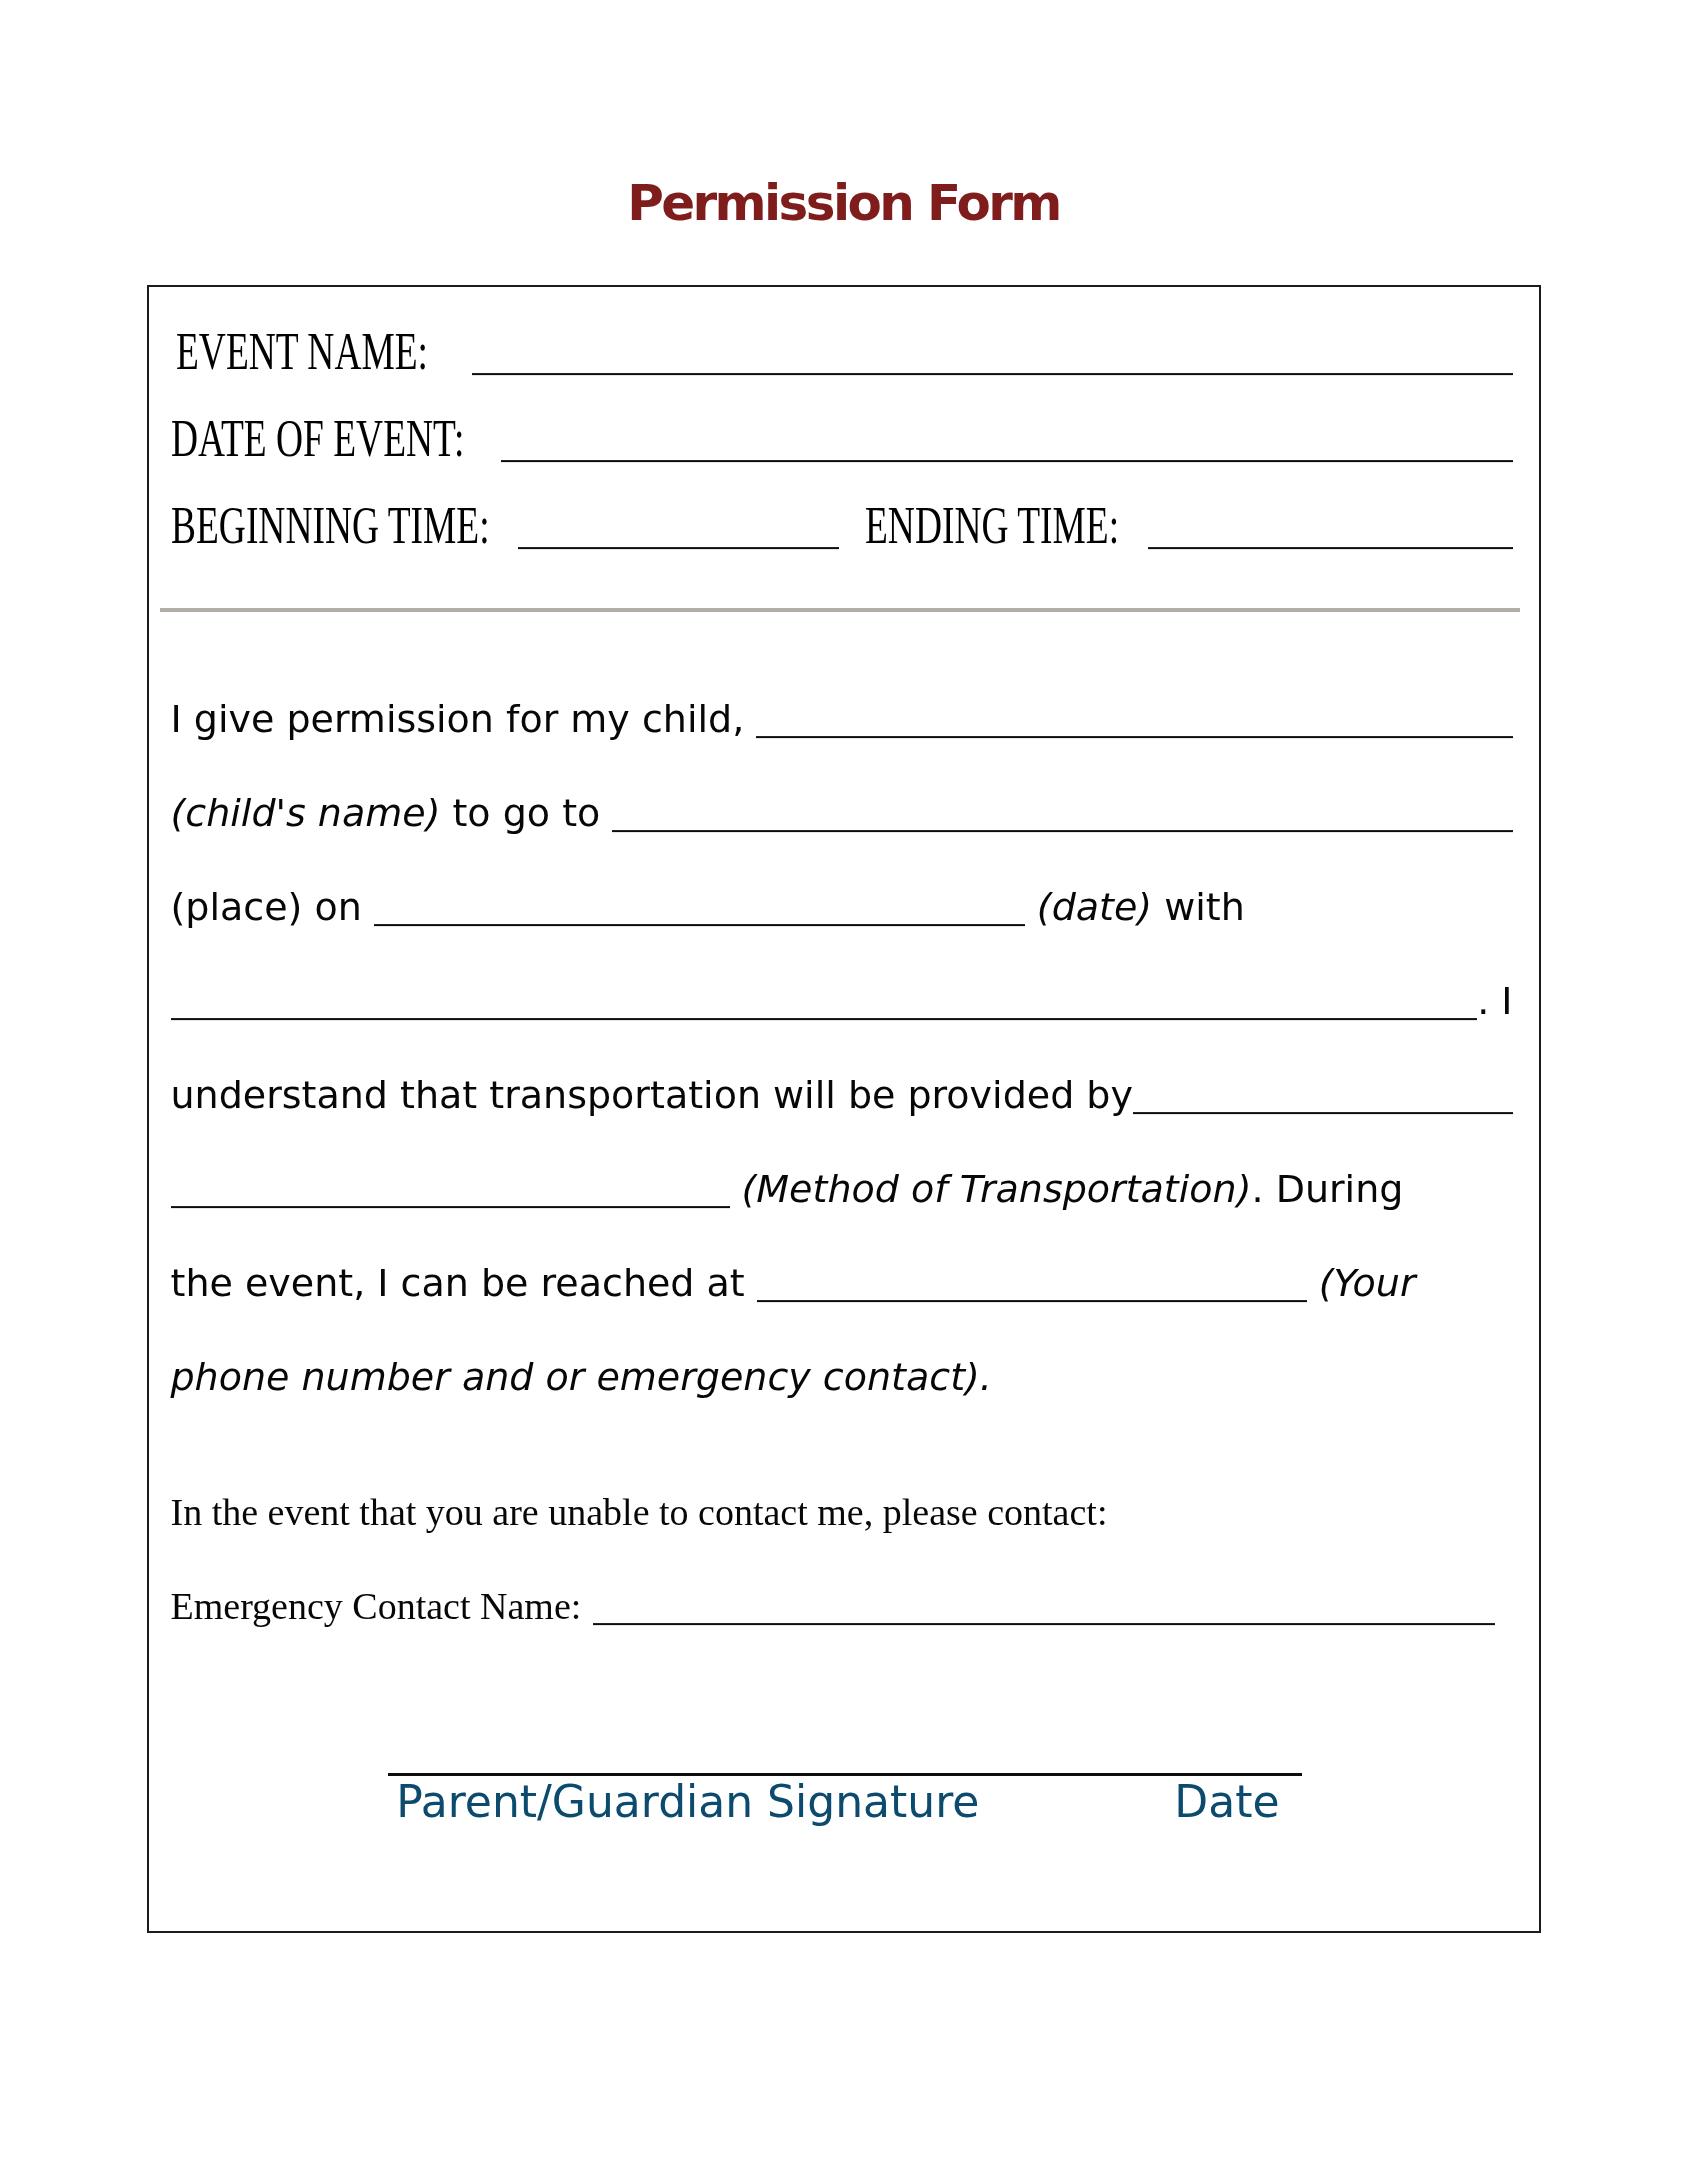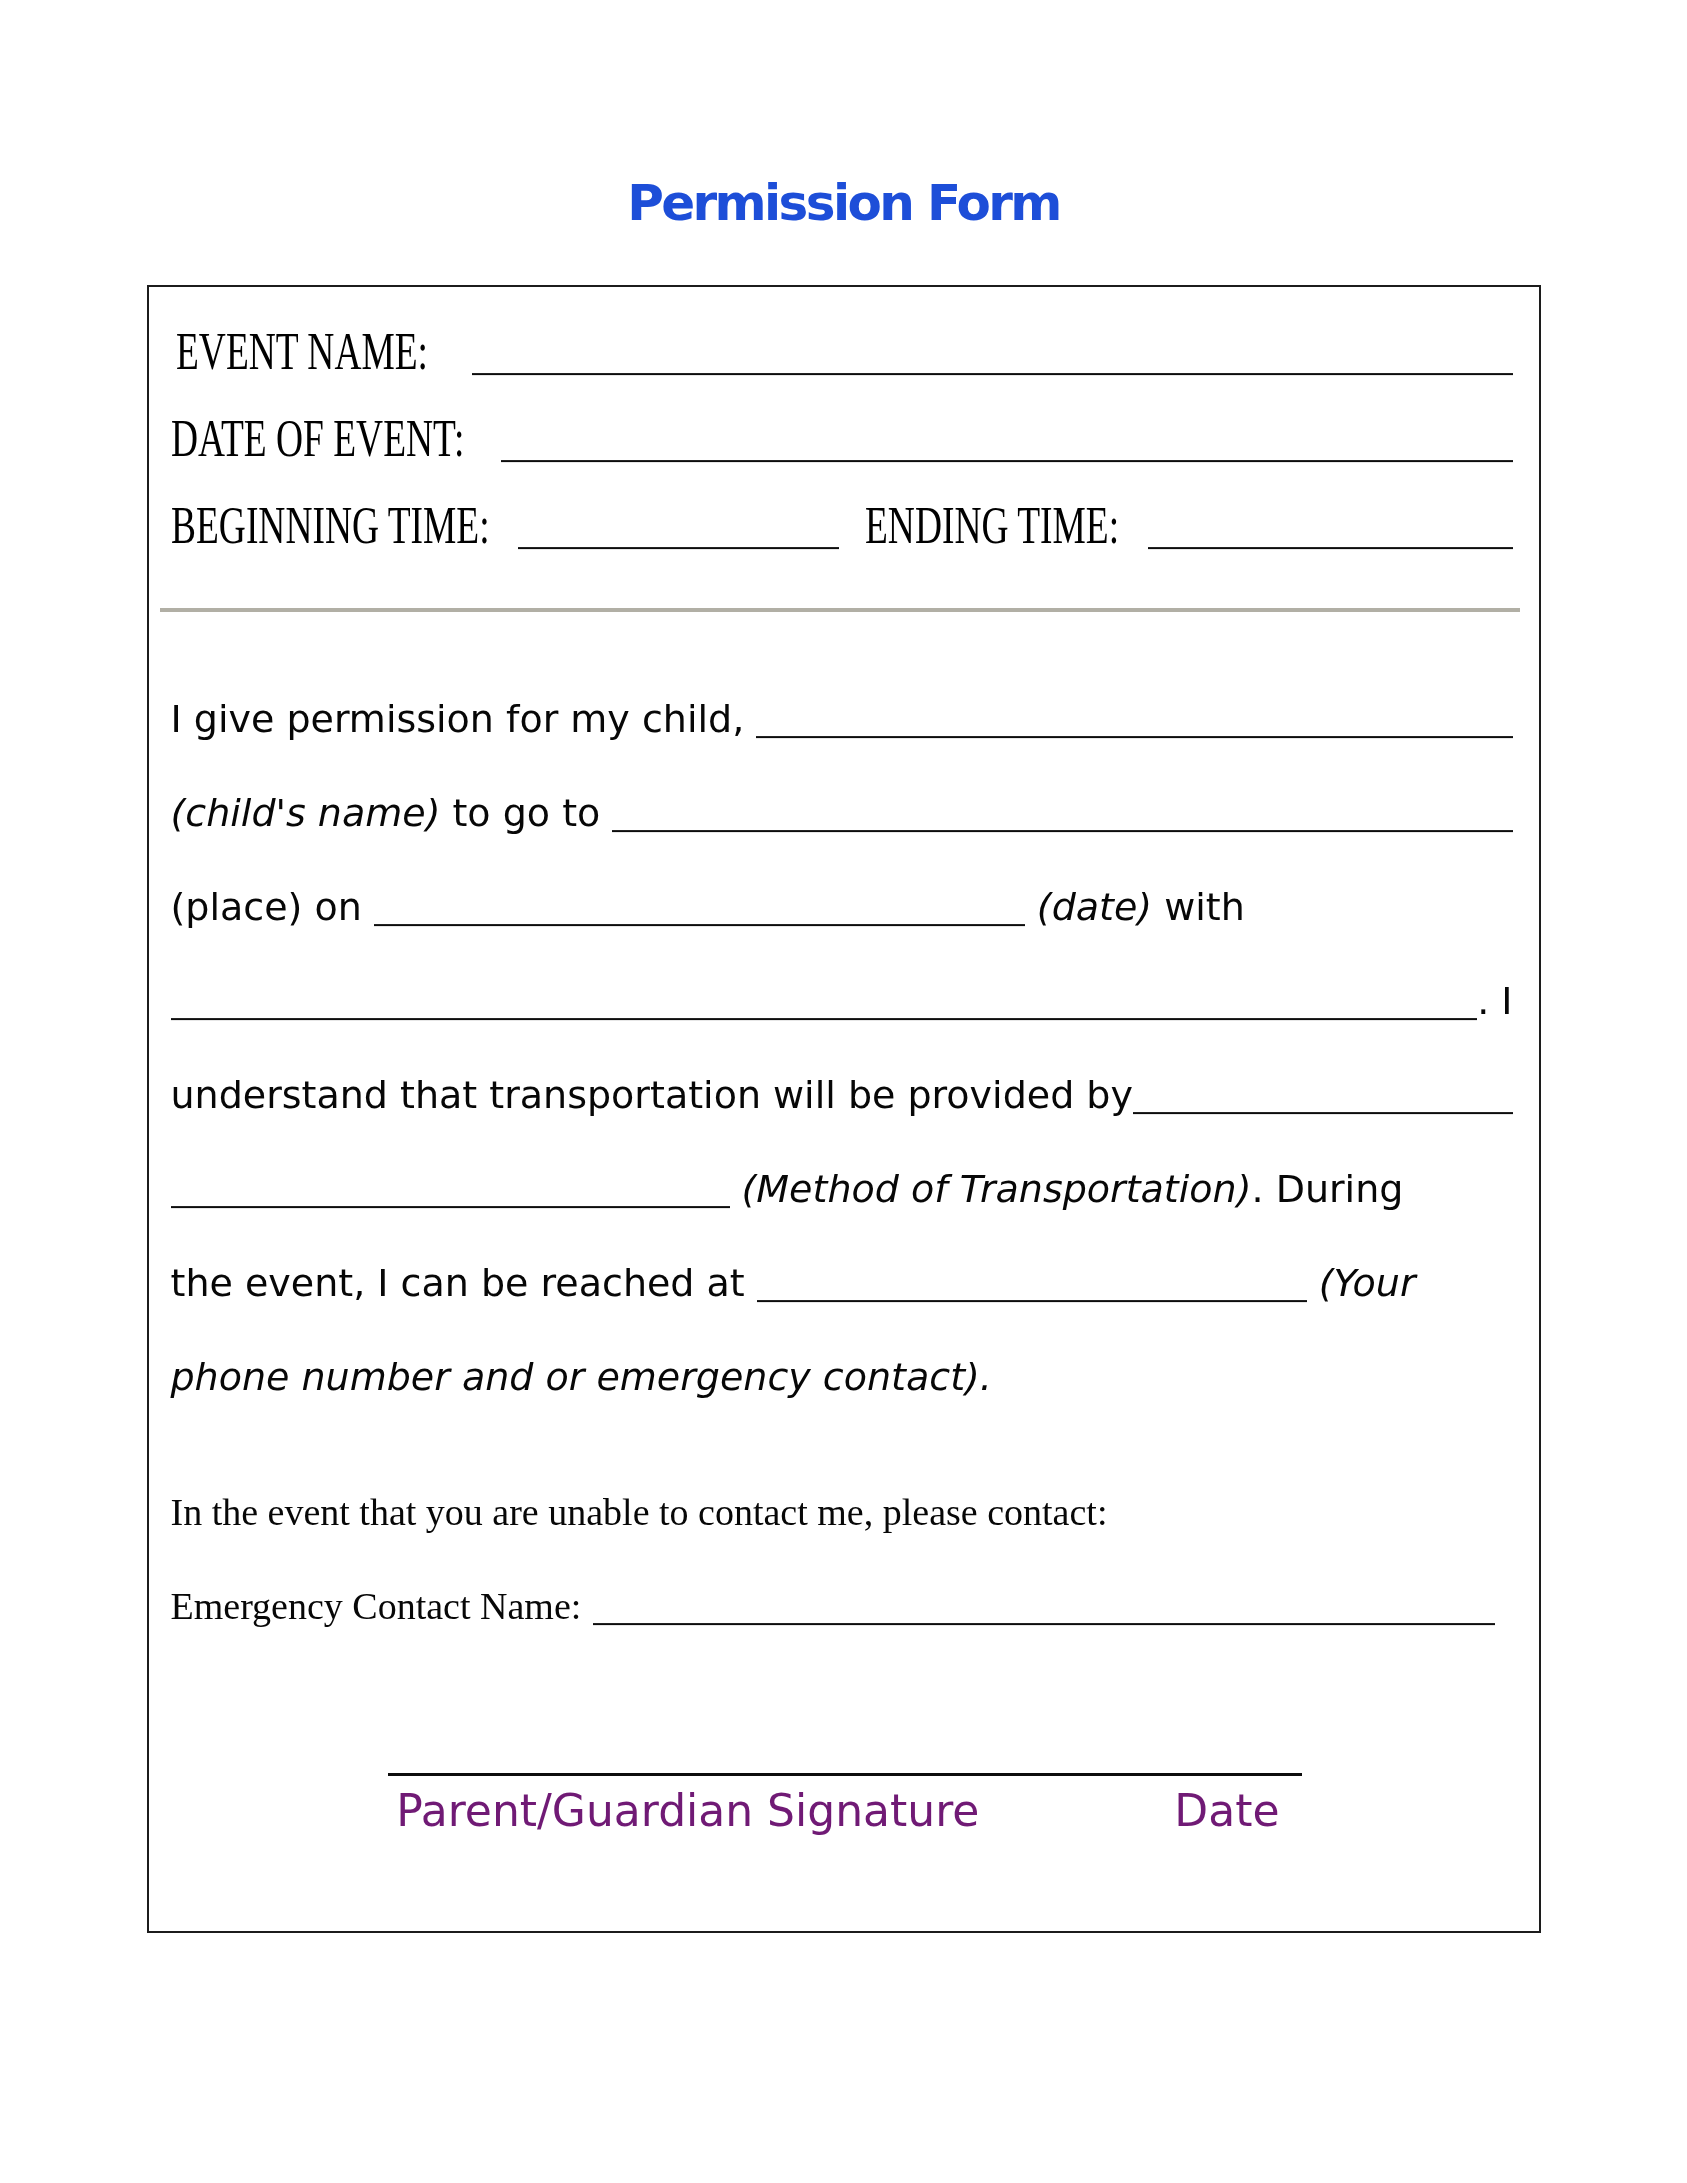--- a/index.html
+++ b/index.html
@@ -3,21 +3,21 @@
 <meta charset="utf-8">
 <style>
   html,body{margin:0;padding:0;background:#ffffff;}
   .page{
     width:1687px;height:2184px;background:#ffffff;position:relative;
     font-family:"DejaVu Sans","Liberation Sans",sans-serif;color:#050505;
     overflow:hidden;
   }
   .title{
     margin:174px 0 0 0;text-align:center;
-    font-size:50px;font-weight:bold;letter-spacing:-2.6px;color:#1d4ed8;
+    font-size:50px;font-weight:bold;letter-spacing:-2.6px;color:#7f1d1d;
     line-height:58px;
   }
   .form-box{
     box-sizing:border-box;
     width:1394px;height:1648px;
     margin:53px auto 0 auto;
     border:2.6px solid #1c1c1c;
     padding:21px 26px 0 22px;
     overflow:hidden;
     text-align:center;
@@ -61,23 +61,22 @@
   .w745{width:651px;flex:0 0 auto;}
   .w640{width:559px;flex:0 0 auto;}
   .w630{width:550px;flex:0 0 auto;}
   .mr20{margin-right:17.5px;}
   .emerblock{margin-top:41px;font-family:Liberation Serif, serif;}
   
   .sig{width:914px;margin:120px 0 0 217px;}
   .sig-line{border-top:3.5px solid #0d0d0d;height:0;}
   .sig-labels{
     display:flex;justify-content:space-between;align-items:baseline;
-    font-size:44px;line-height:52px;color:#701a75;
+    font-size:44px;line-height:52px;color:#0c4a6e;
     padding:0 22px 0 8.7px;
-    margin-top:9px;
   }
 </style>
 </head>
 <body>
 
 <div class="page">
 
   <h1 class="title">Permission Form</h1>
 
   <div class="form-box">

